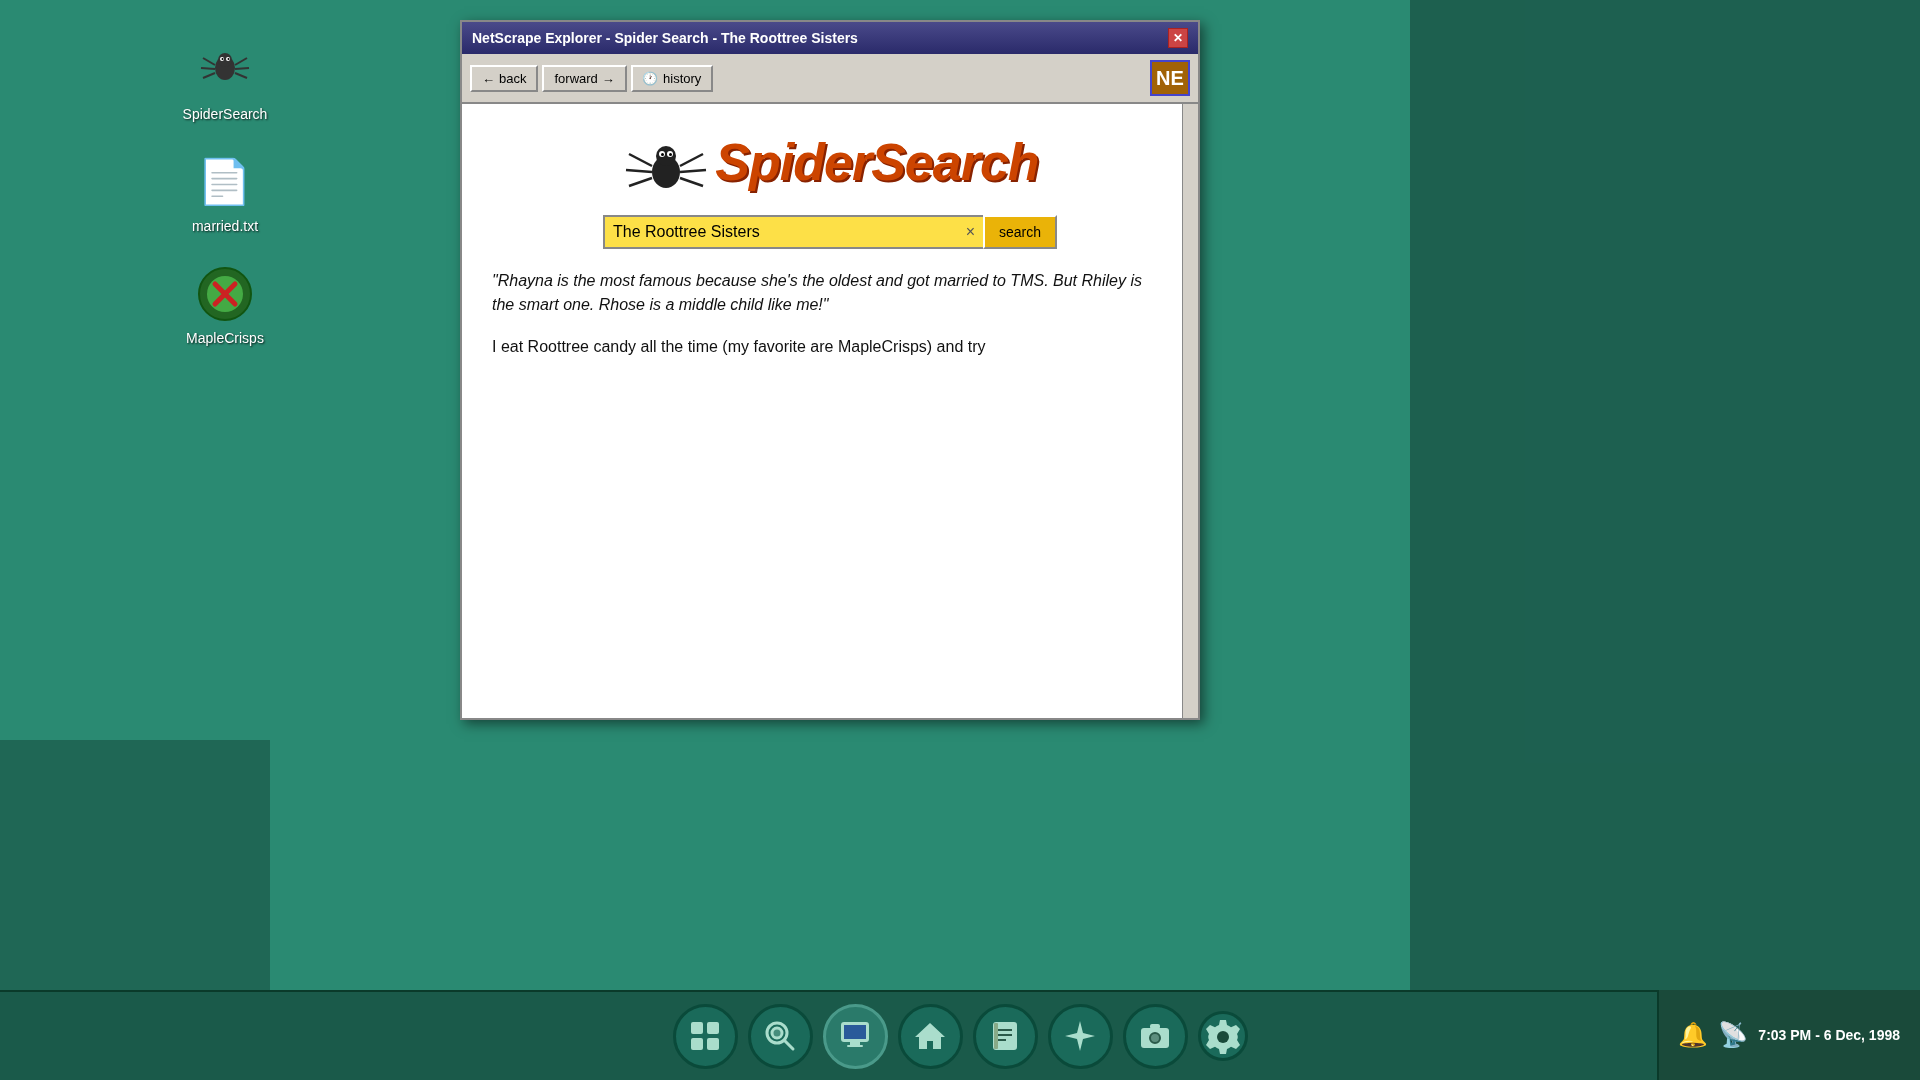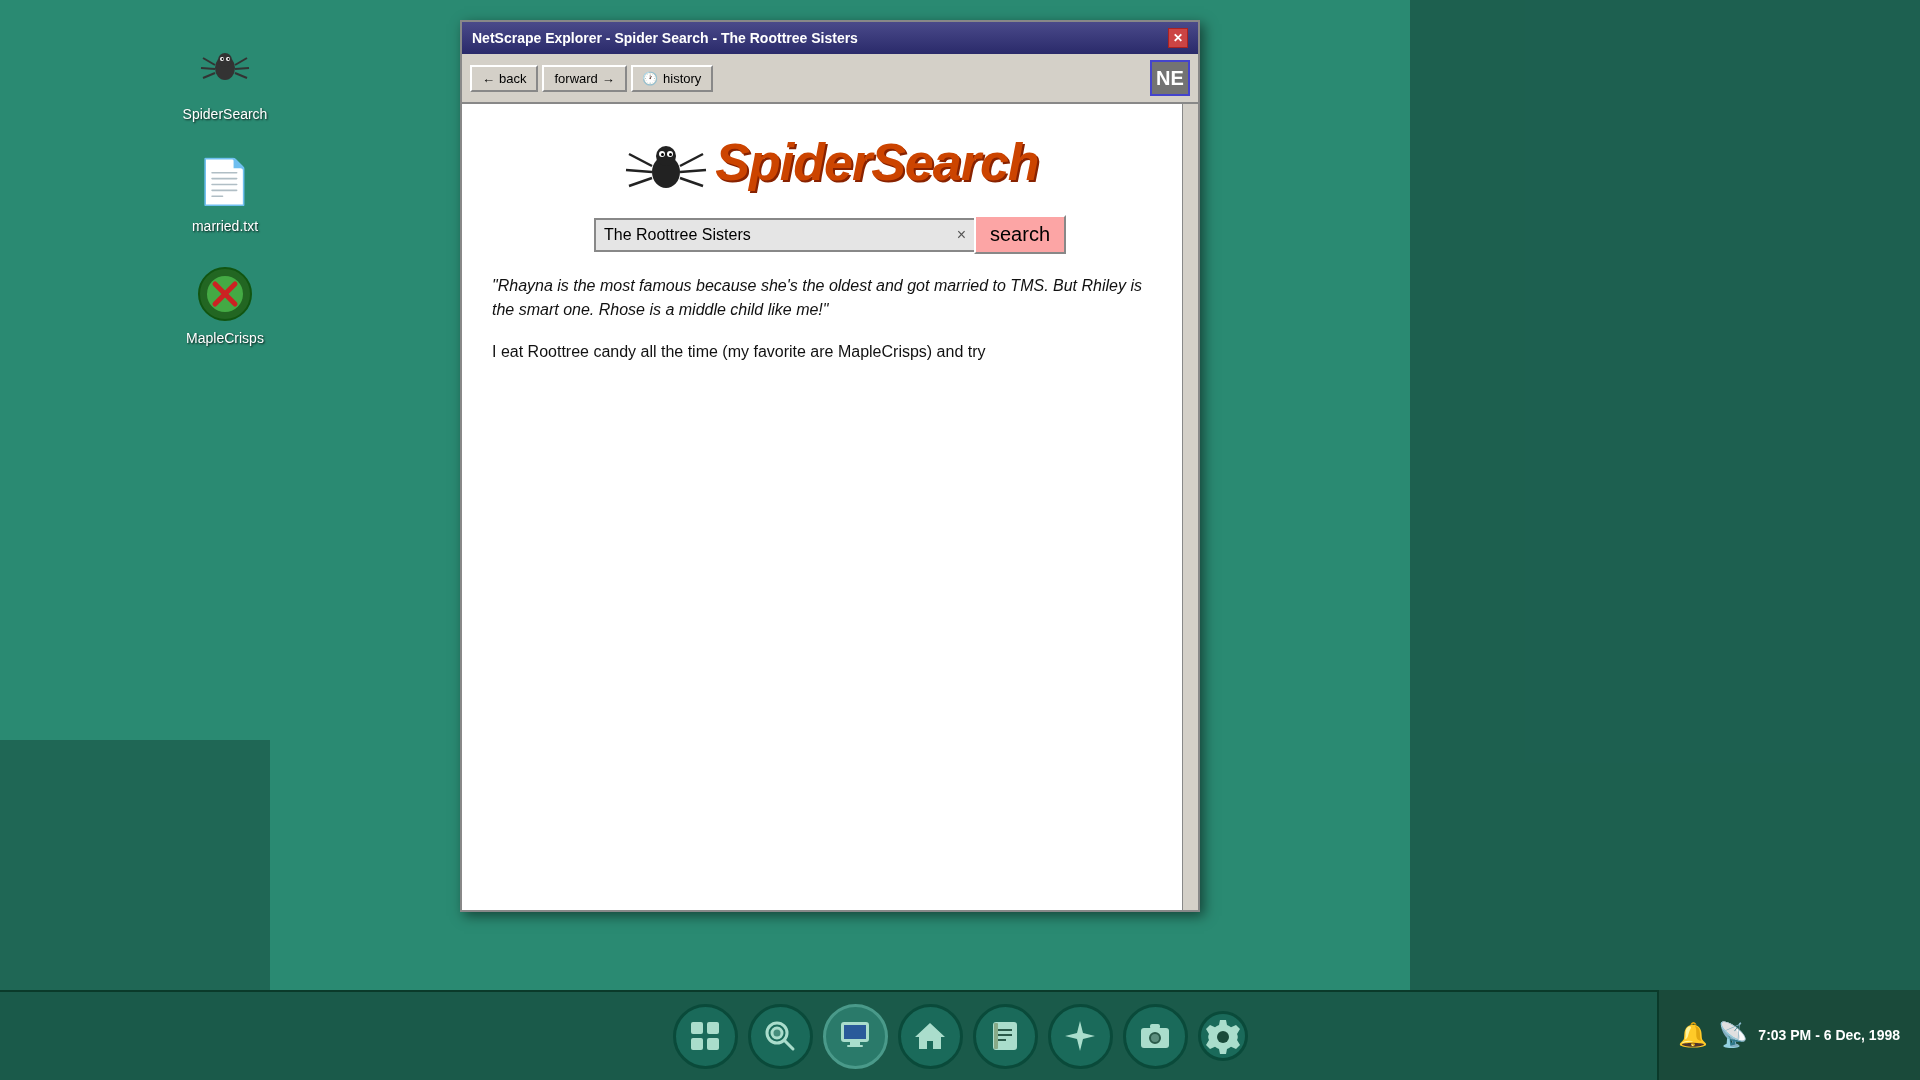--- a/index.html
+++ b/index.html
@@ -117,21 +117,21 @@
       font-weight: bold;
       text-align: left;
     }
 
     
     .browser-window {
       position: absolute;
       top: 20px;
       left: 460px;
       width: 740px;
-      height: 892px;
+      height: 700px;
       background: #c0c0c0;
       border: 2px solid #888;
       box-shadow: 4px 4px 12px rgba(0,0,0,0.5);
       display: flex;
       flex-direction: column;
     }
 
     
     .title-bar {
       background: linear-gradient(to bottom, #4a4a8a, #2a2a6a);
@@ -184,21 +184,21 @@
       cursor: pointer;
       display: flex;
       align-items: center;
       gap: 4px;
       color: #000;
     }
 
     
     .ne-logo {
       margin-left: auto;
-      background: #737373;
+      background: #a16207;
       color: white;
       font-size: 20px;
       font-weight: bold;
       width: 40px;
       height: 36px;
       display: flex;
       align-items: center;
       justify-content: center;
       border: 2px solid #4444cc;
       text-align: center;
@@ -249,39 +249,39 @@
       display: flex;
       align-items: center;
     }
 
     .search-input {
       width: 380px;
       padding: 6px 30px 6px 8px;
       font-size: 16px;
       border: 2px solid #888;
       border-right: none;
-      background: #e5e5e5;
+      background: #fde047;
       outline: none;
     }
 
     .search-clear-btn {
       position: absolute;
       right: 4px;
       background: none;
       border: none;
       font-size: 16px;
       cursor: pointer;
       color: #555;
       padding: 0 4px;
     }
 
     .search-submit-btn {
       padding: 6px 14px;
-      font-size: 20px;
-      background: #fca5a5;
+      font-size: 14px;
+      background: #eab308;
       border: 2px solid;
       border-color: #ffffff #888888 #888888 #ffffff;
       cursor: pointer;
       font-weight: normal;
       text-align: center;
     }
 
     
     .content-text {
       font-size: 16px;

